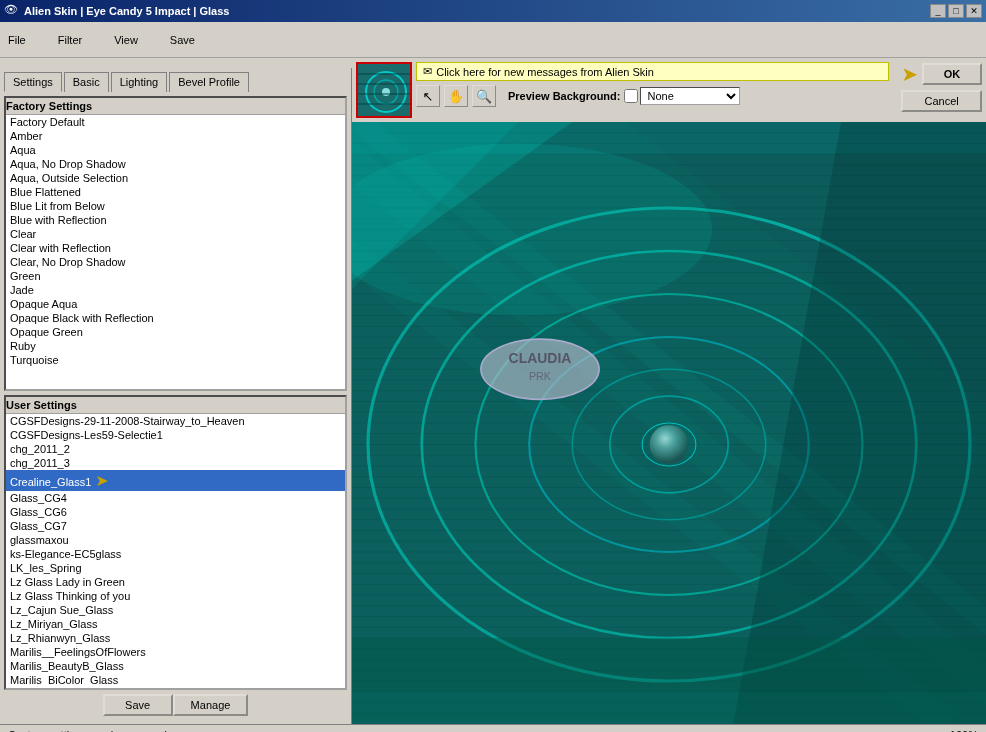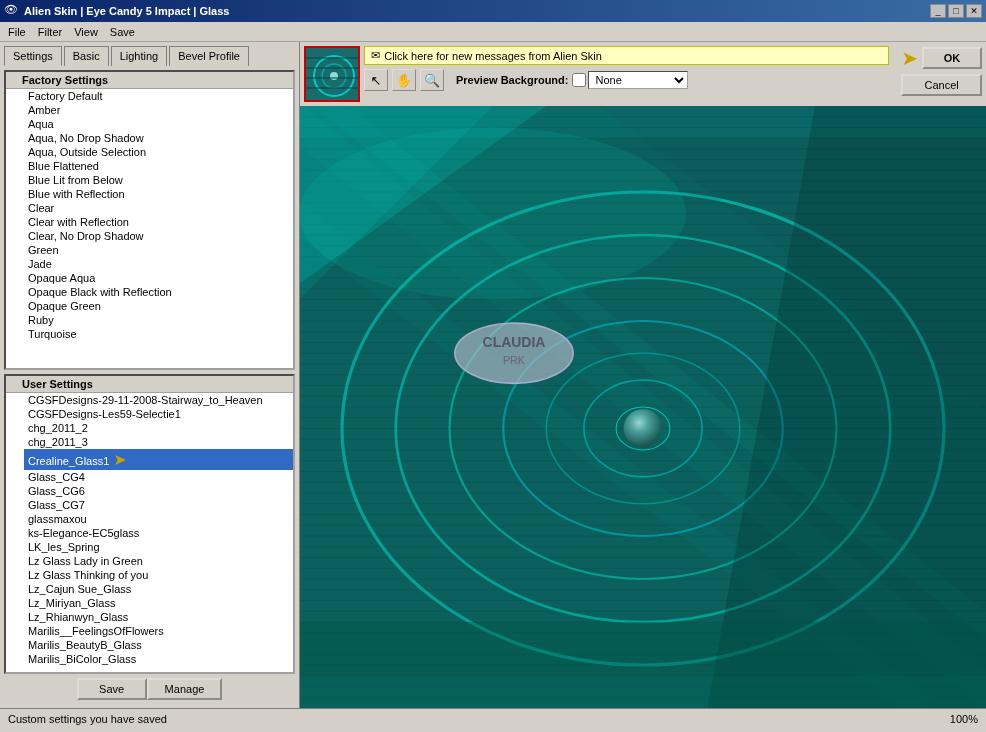--- a/index.html
+++ b/index.html
@@ -20,47 +20,49 @@
     .title-bar-buttons { display: flex; gap: 2px; }
     .title-btn {
       width: 16px; height: 14px; background: #c0c0c0; border: 1px solid #888;
       display: flex; align-items: center; justify-content: center; font-size: 9px; cursor: pointer;
       color: black;
     }
 
     
     .menu-bar {
       background: #d4d0c8;
-      height: 20px;
+      height: 36px;
       display: flex;
       align-items: center;
       padding: 0 2px;
       border-bottom: 1px solid #a0a0a0;
+      gap: 20px;
     }
     .menu-item {
       padding: 2px 6px;
       cursor: pointer;
       font-size: 11px;
     }
 
     
     .main-container {
       display: flex;
       height: calc(732px - 22px - 20px - 24px);
       background: #d4d0c8;
     }
 
     
     .left-panel {
-      width: 300px;
+      width: 352px;
       background: #d4d0c8;
       display: flex;
       flex-direction: column;
       border-right: 1px solid #808080;
       padding: 4px;
+      margin-top: 10px;
     }
 
     
     .tabs {
       display: flex;
       gap: 2px;
       margin-bottom: 4px;
     }
     .tab {
       padding: 3px 8px;
@@ -81,30 +83,29 @@
     .list-container {
       background: white;
       border: 2px inset #a0a0a0;
       flex: 1;
       overflow: hidden;
       position: relative;
     }
 
     .list-header {
       background: #d4d0c8;
-      padding: 2px 16px;
+      padding: 2px 0;
       font-weight: bold;
       font-size: 11px;
       border-bottom: 1px solid #a0a0a0;
     }
 
     .list-body {
       overflow-y: auto;
       height: calc(100% - 20px);
-      padding-left: 18px;
     }
 
     .list-item {
       padding: 1px 4px;
       cursor: pointer;
       font-size: 11px;
       white-space: nowrap;
     }
     .list-item.selected { background: #316ac5; color: white; }
 

